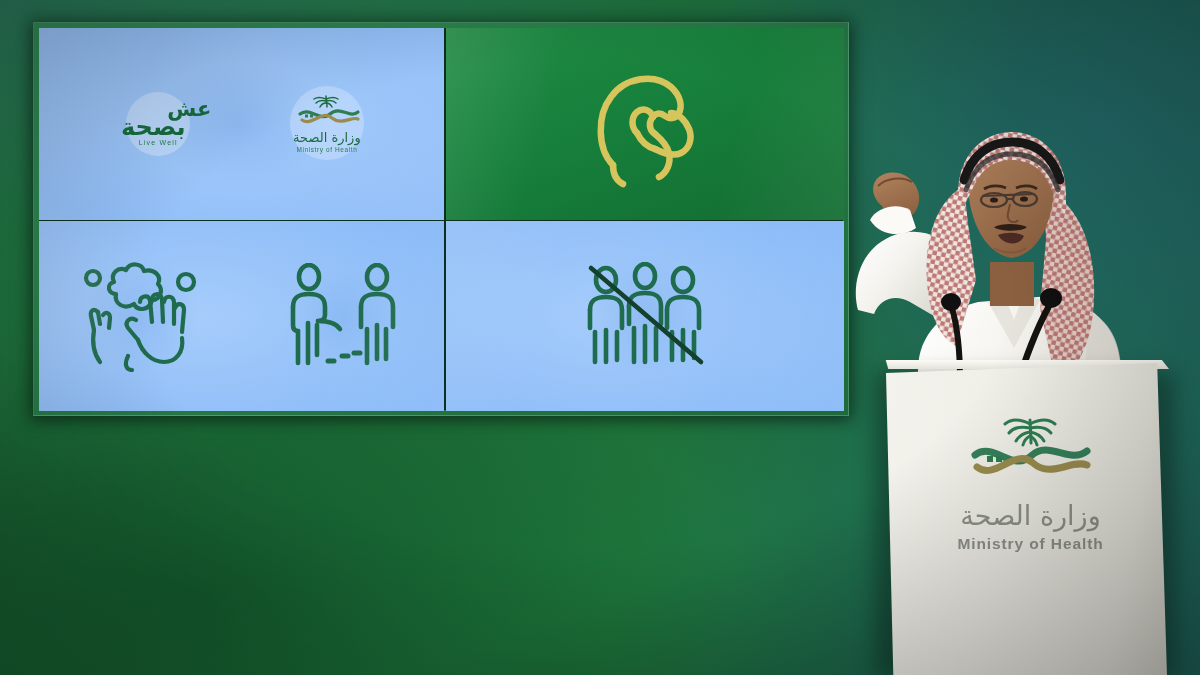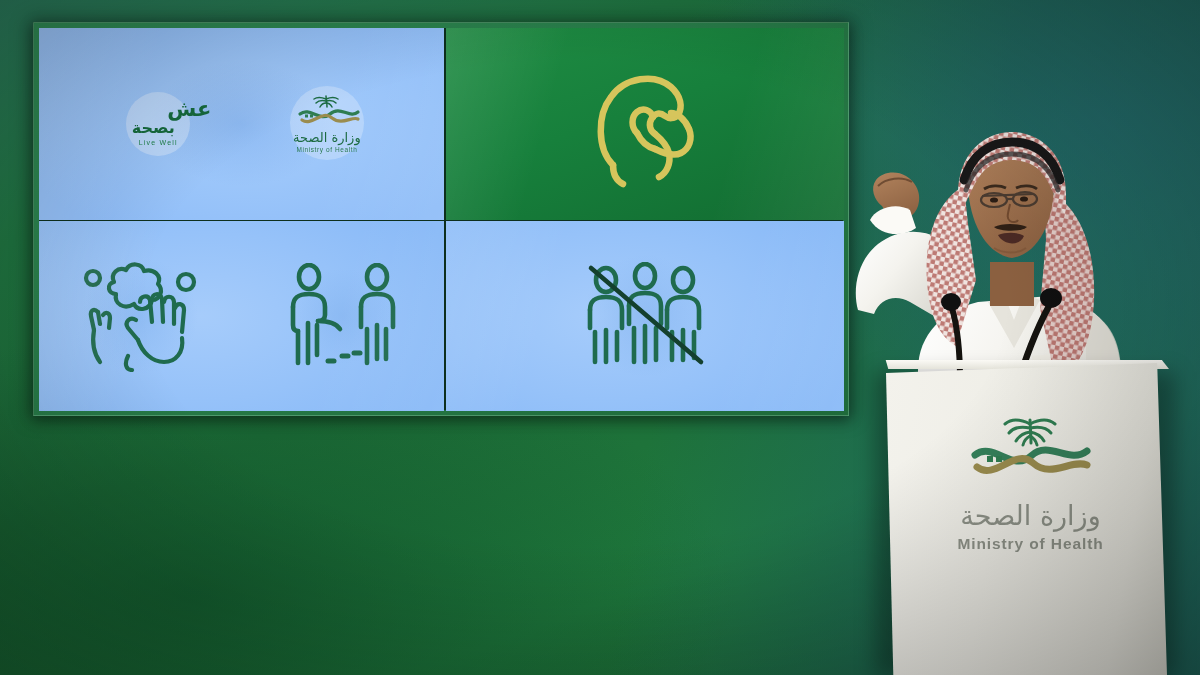--- a/index.html
+++ b/index.html
@@ -67,21 +67,21 @@
   .logo-row{
     position:absolute; inset:0; display:flex; align-items:center;
     justify-content:space-around; padding:0 34px;
   }
   .logo-block{ display:flex; flex-direction:column; align-items:center; }
   .logo-arabic{
     color:#15643a; font-weight:bold; letter-spacing:.5px;
     font-family:"DejaVu Sans", sans-serif;
   }
   .livewell .ar1{ font-size:21px; line-height:17px; margin-right:-14px;margin-left:48px; }
-  .livewell .ar2{ font-size:16px; line-height:19px; margin-left:-10px; }
+  .livewell .ar2{ font-size:24px; line-height:19px; margin-left:-10px; }
   .livewell .en{ font-size:7px; color:#1d7a46; letter-spacing:1.2px; margin-top:2px; }
   .livewell{ position:relative; }
   .livewell:before{
     content:""; position:absolute; left:50%; top:50%; transform:translate(-50%,-50%);
     width:64px; height:64px; border-radius:50%;
     background:rgba(255,255,255,.30);
   }
   .livewell .stack{ position:relative; z-index:2; display:flex; flex-direction:column; align-items:center; }
 
   .moh-screen{ position:relative; display:flex; flex-direction:column; align-items:center; }

